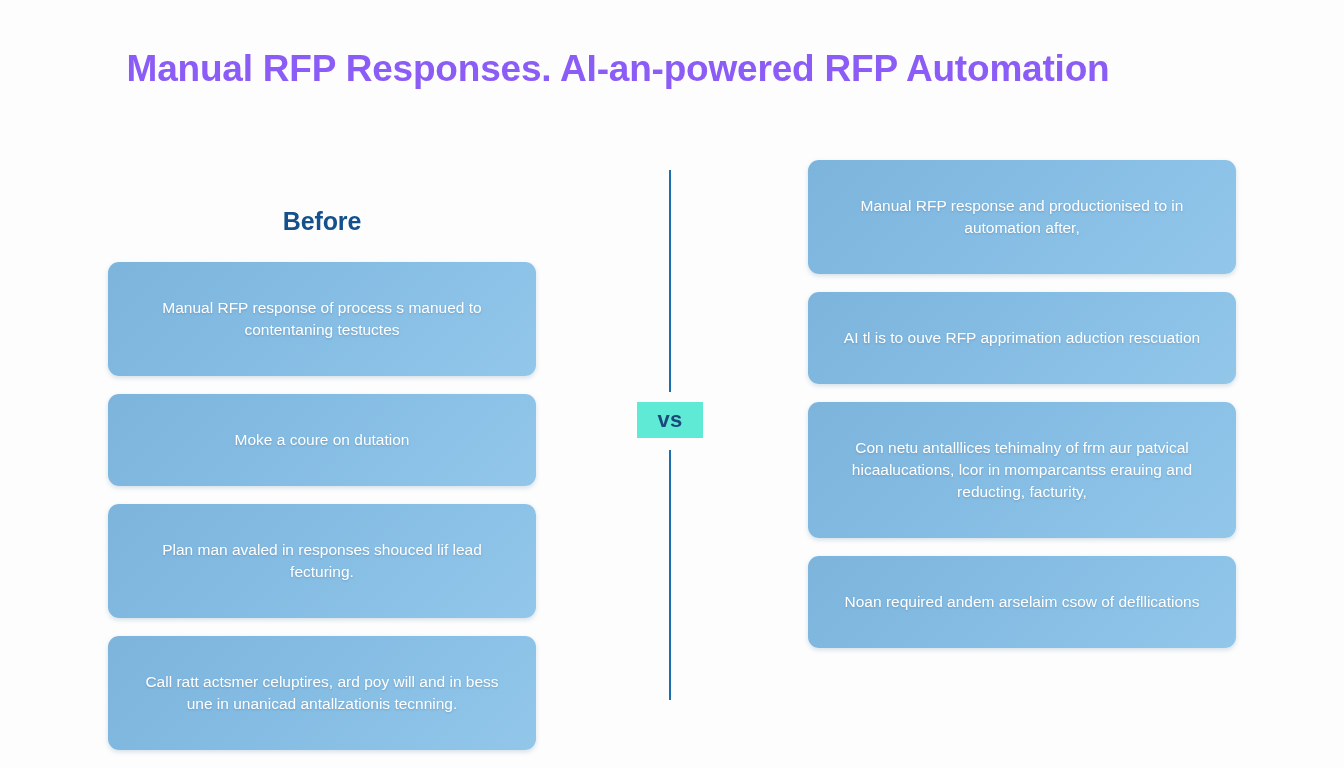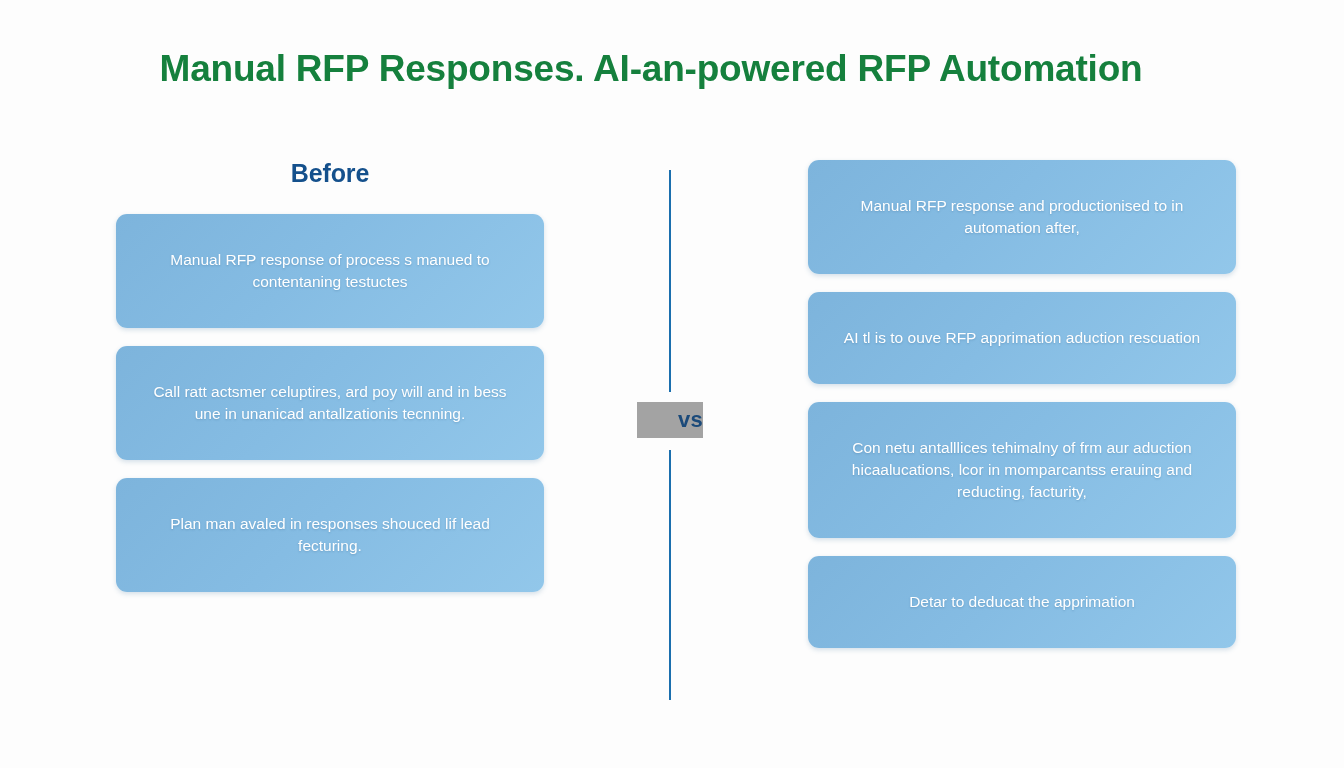--- a/index.html
+++ b/index.html
@@ -23,41 +23,40 @@
 
   
   .title {
     position: absolute;
     left: 0;
     top: 48px;
     width: 1236px;
     text-align: center;
     font-size: 37px;
     font-weight: bold;
-    color: #15803d;
+    color: #8b5cf6;
     letter-spacing: -0.2px;
     line-height: 1.15;
     white-space: nowrap;
-    padding-left: 33px;
   }
 
   
   .columns {
     position: absolute;
     left: 0;
     top: 160px;
     width: 1344px;
     height: 560px;
   }
   .column {
     position: absolute;
     top: 0;
     width: 428px;
   }
-  .column-before { left: 116px; }
+  .column-before { left: 108px; margin-top: 48px; }
   .column-after  { left: 808px; }
 
   .column-heading {
     text-align: center;
     font-size: 25px;
     font-weight: bold;
     color: #14508c;
     letter-spacing: -0.1px;
     margin: 0 0 26px 0;
     line-height: 1.1;
@@ -102,73 +101,76 @@
     width: 2px;
     background: #1b6fae;
   }
   .divider-line-top    { top: 0;   height: 222px; }
   .divider-line-bottom { top: 280px; height: 250px; }
   .divider-label {
     position: absolute;
     left: -32px;
     top: 232px;
     width: 66px;
-    text-align: right;
+    text-align: center;
     font-size: 22px;
     font-weight: bold;
     color: #1b4a7a;
-    background: #a3a3a3;
+    background: #5eead4;
     line-height: 36px;
     letter-spacing: 0.3px;
   }
 </style>
 </head>
 <body>
 
 <div class="canvas">
 
   <div class="title">Manual RFP Responses. AI-an-powered RFP Automation</div>
 
   <div class="columns">
 
     <div class="column column-before">
       <div class="column-heading">Before</div>
 
       <div class="card h3">
         <span class="card-text">Manual RFP response of process s manued to contentaning testuctes</span>
       </div>
 
-
-      <div class="card h4">
-        <span class="card-text">Call ratt actsmer celuptires, ard poy will and in bess une in unanicad antallzationis tecnning.</span>
+      <div class="card h1">
+        <span class="card-text">Moke a coure on dutation</span>
       </div>
 
       <div class="card h2">
         <span class="card-text">Plan man avaled in responses shouced lif lead fecturing.</span>
+      </div>
+
+      <div class="card h4">
+        <span class="card-text">Call ratt actsmer celuptires, ard poy will and in bess une in unanicad antallzationis tecnning.</span>
       </div>
     </div>
 
     <div class="column column-after">
 
       <div class="card h3">
         <span class="card-text">Manual RFP response and productionised to in automation after,</span>
       </div>
 
       <div class="card h2">
         <span class="card-text">AI tl is to ouve RFP apprimation aduction rescuation</span>
       </div>
 
       <div class="card h4">
-        <span class="card-text">Con netu antalllices tehimalny of frm aur aduction hicaalucations, lcor in momparcantss erauing and reducting, facturity,</span>
+        <span class="card-text">Con netu antalllices tehimalny of frm aur patvical hicaalucations, lcor in momparcantss erauing and reducting, facturity,</span>
       </div>
 
+      <div class="card h2">
+        <span class="card-text">Noan required andem arselaim csow of defllications</span>
+      </div>
 
-      <div class="card h1">
-        <span class="card-text">Detar to deducat the apprimation</span>
-      </div>
     </div>
   </div>
 
   <div class="divider">
     <div class="divider-line divider-line-top"></div>
     <div class="divider-label">vs</div>
     <div class="divider-line divider-line-bottom"></div>
   </div>
 
 </div>

